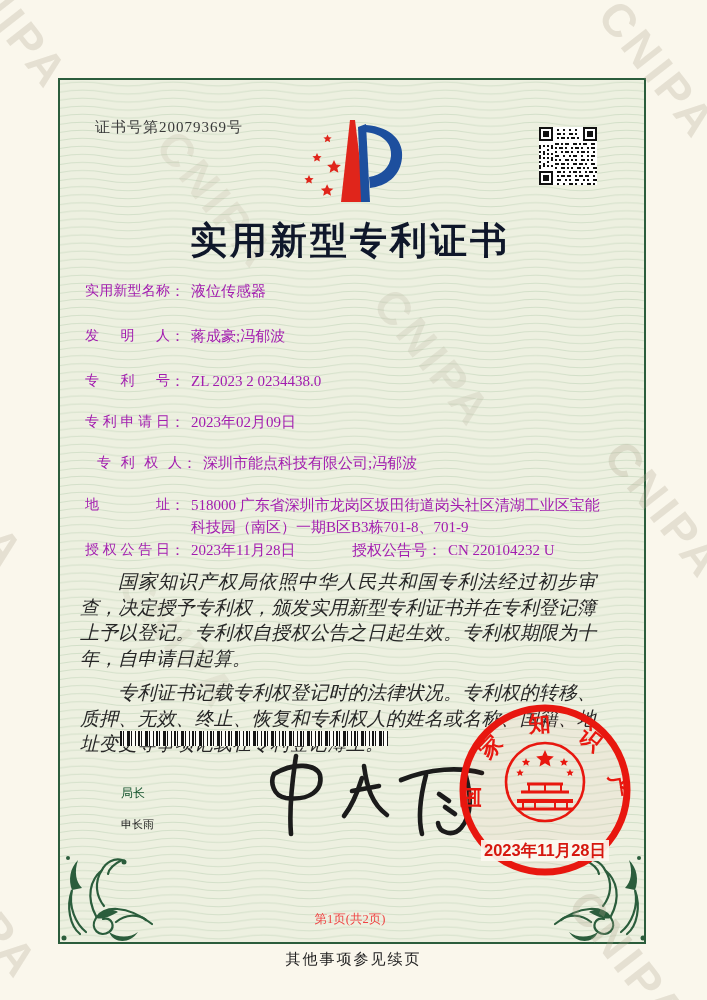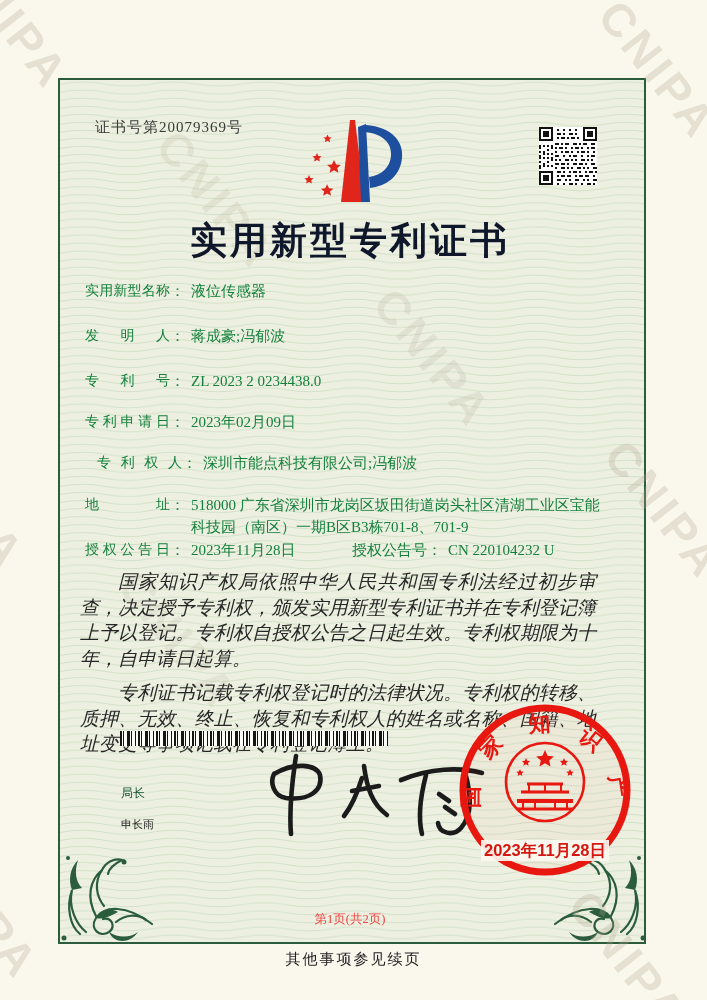--- a/index.html
+++ b/index.html
@@ -27,21 +27,21 @@
   }
   .frame .waves{position:absolute; left:0; top:0; width:100%; height:100%;}
   .content{position:absolute; left:0; top:0; width:644px; height:1000px; z-index:4;}
   .cert-no{position:absolute; left:95px; top:118px; font-size:15px; letter-spacing:1px; color:#3a3a3a;}
   .logo{position:absolute; left:296px; top:112px;}
   .qr{position:absolute; left:539px; top:127px;}
   .title{
     position:absolute; left:58px; top:216px; width:584px; text-align:center;
     font-size:37px; font-weight:bold; letter-spacing:3px; color:#0f172a;
   }
-  .frow{position:absolute; left:85px; width:520px; font-size:15px; color:#15803d; line-height:22px;}
+  .frow{position:absolute; left:85px; width:520px; font-size:15px; color:#a21caf; line-height:22px;}
   .flabel{display:inline-block; width:85px; text-align:justify; text-align-last:justify; font-size:14px; vertical-align:top;}
   .fcolon{display:inline-block; vertical-align:top;}
   .fvalue{display:inline-block; margin-left:6px; vertical-align:top;}
   .addr .fvalue{width:412px;}
   .grant2{position:absolute; left:267px; top:0;}
   .paras{position:absolute; left:80px; top:569px; width:516px;
     font-size:19px; line-height:25.5px; font-style:italic; color:#262626; text-align:justify;}
   .paras p{margin:0 0 9px 0; text-indent:2em;}
   .barcode{
     position:absolute; left:120px; top:731px; width:268px; height:15px;

